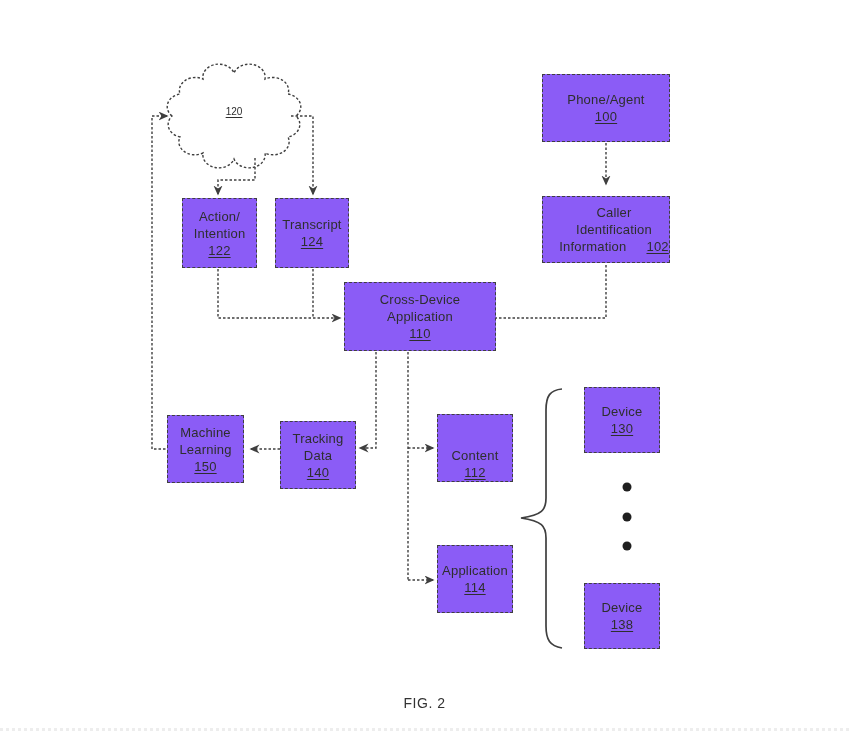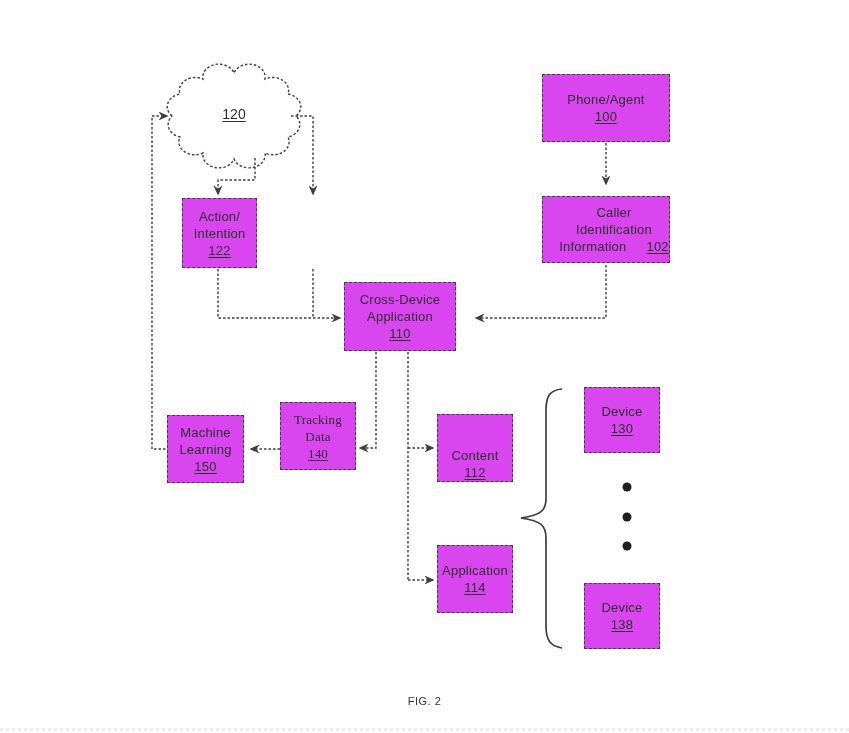--- a/index.html
+++ b/index.html
@@ -1,35 +1,35 @@
 <!DOCTYPE html>
 <html><head>
 <meta charset="utf-8">
 <style>
   html,body{margin:0;padding:0;background:#fff;}
   #stage{
     position:relative;width:849px;height:733px;background:#ffffff;overflow:hidden;
     font-family:"Liberation Sans", sans-serif;
   }
   .node{
-    position:absolute;border:1.5px dashed #3f3f3f;background:#d946ef;
+    position:absolute;border:1.5px dashed #3f3f3f;background:#8b5cf6;
     display:flex;flex-direction:column;align-items:center;justify-content:center;
     font-size:13px;line-height:17px;color:#2e2e2e;text-align:center;letter-spacing:.2px;
     box-sizing:border-box;
   }
   .ref{text-decoration:underline;text-underline-offset:2px;}
   .inline-line{white-space:nowrap;}
   .inline-line .ref{margin-left:20px;}
   #cloud-label{
     position:absolute;left:204px;top:106px;width:60px;text-align:center;
-    font-size:14px;color:#2e2e2e;
+    font-size:10px;color:#2e2e2e;
   }
   #fig-caption{
     position:absolute;left:0;top:695px;width:849px;text-align:center;
-    font-size:11px;color:#333;letter-spacing:.5px;
+    font-size:14px;color:#333;letter-spacing:.5px;
   }
   #scan-edge{
     position:absolute;left:0;bottom:2px;width:849px;height:0;
     border-bottom:3px dotted #ededed;
   }
   svg{position:absolute;left:0;top:0;}
 </style>
 </head>
 <body>
 
@@ -96,34 +96,38 @@
       <span>Information</span><span class="ref">102</span>
     </div>
   </div>
 
   <div class="node" style="left:182px;top:198px;width:75px;height:70px;text-align:center;">
     <div>Action/</div>
     <div>Intention</div>
     <div class="ref">122</div>
   </div>
 
+  <div class="node" style="left:275px;top:198px;width:74px;height:70px;">
+    <div>Transcript</div>
+    <div class="ref">124</div>
+  </div>
 
-  <div class="node" style="left:344px;top:282px;width:112px;height:69px;">
+  <div class="node" style="left:344px;top:282px;width:152px;height:69px;">
     <div>Cross-Device</div>
     <div>Application</div>
     <div class="ref">110</div>
   </div>
 
   <div class="node" style="left:167px;top:415px;width:77px;height:68px;">
     <div>Machine</div>
     <div>Learning</div>
     <div class="ref">150</div>
   </div>
 
-  <div class="node" style="left:280px;top:402px;width:76px;height:68px;font-family:Liberation Serif, serif;">
+  <div class="node" style="left:280px;top:421px;width:76px;height:68px;">
     <div>Tracking</div>
     <div>Data</div>
     <div class="ref">140</div>
   </div>
 
   <div class="node" style="left:437px;top:414px;width:76px;height:68px;justify-content:flex-end;">
     <div>Content</div>
     <div class="ref">112</div>
   </div>
 

